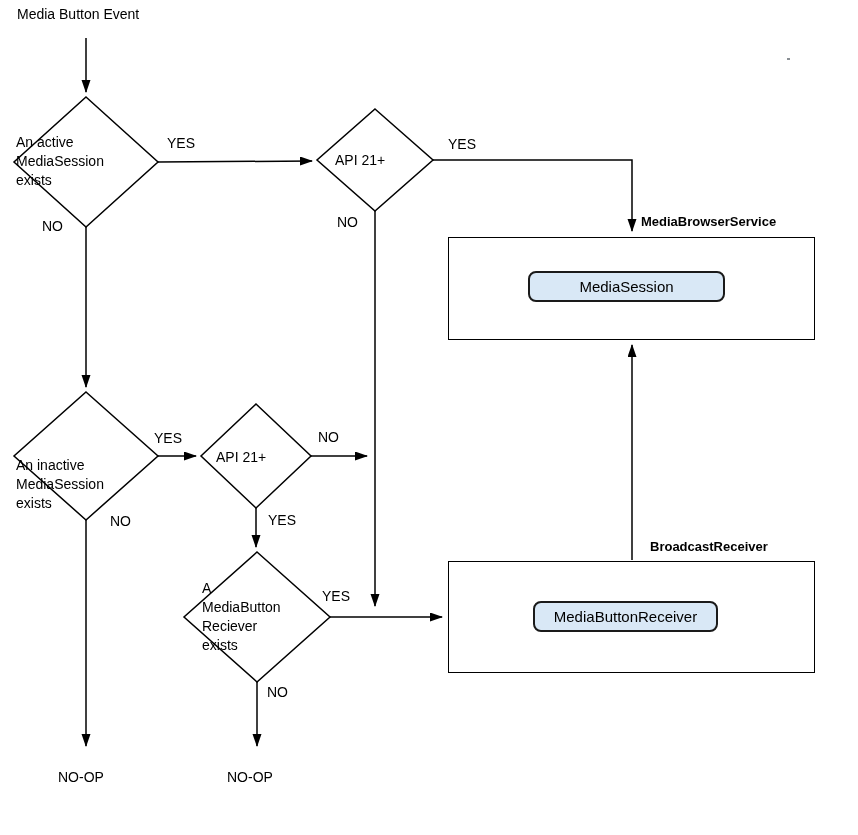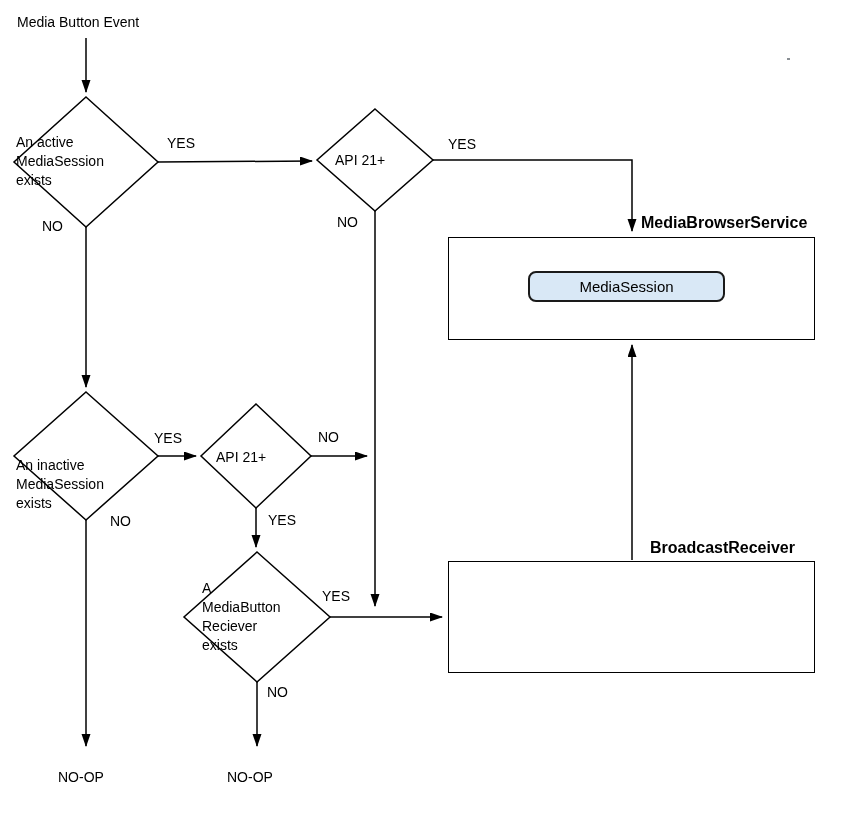--- a/index.html
+++ b/index.html
@@ -20,21 +20,21 @@
   }
   .diamond-text {
     position:absolute;
     text-align:left;
     white-space:pre-line;
     font-size:14px;
     line-height:19px;
   }
   .service-title {
     position:absolute;
-    font-size:16px;
+    font-size:13px;
     font-weight:bold;
     white-space:nowrap;
   }
   .service-box {
     position:absolute;
     border:1.5px solid #000;
     background:#ffffff;
     box-sizing:border-box;
   }
   .pill {
@@ -95,25 +95,28 @@
       <polygon points="257,552 330,617 257,682 184,617"></polygon>
     </g>
   </svg>
 
   <div class="service-box" style="left:448px; top:237px; width:367px; height:103px;"></div>
   <div class="service-box" style="left:448px; top:561px; width:367px; height:112px;"></div>
 
   <div class="pill" style="left:528px; top:271px; width:197px; height:31px;">
     <span>MediaSession</span>
   </div>
+  <div class="pill" style="left:533px; top:601px; width:185px; height:31px;">
+    <span>MediaButtonReceiver</span>
+  </div>
 
   <div class="service-title" style="left:641px; top:214px;">MediaBrowserService</div>
   <div class="service-title" style="left:650px; top:539px;">BroadcastReceiver</div>
 
-  <div class="lbl" style="left:17px; top:14px;">Media Button Event</div>
+  <div class="lbl" style="left:17px; top:6px;">Media Button Event</div>
 
   <div class="diamond-text" style="left:16px; top:133px; width:140px;">An active
 MediaSession
 exists</div>
   <div class="diamond-text" style="left:335px; top:151px; width:80px;">API 21+</div>
   <div class="diamond-text" style="left:16px; top:427px; width:140px;margin-top:29px;">An inactive
 MediaSession
 exists</div>
   <div class="diamond-text" style="left:216px; top:448px; width:80px;">API 21+</div>
   <div class="diamond-text" style="left:202px; top:579px; width:110px;">A

